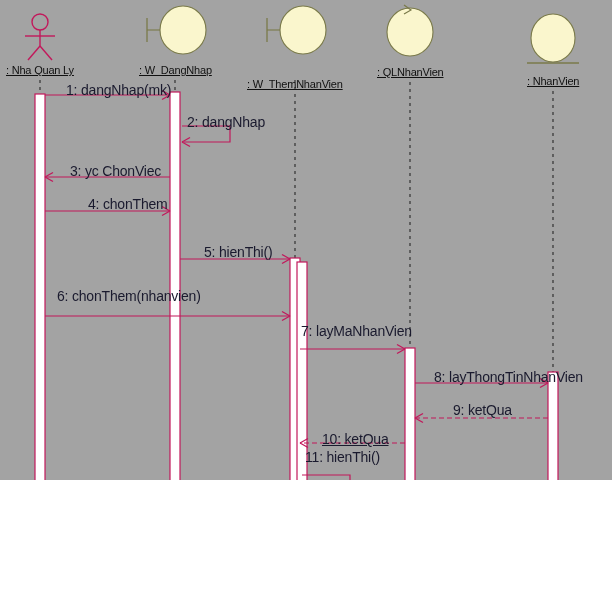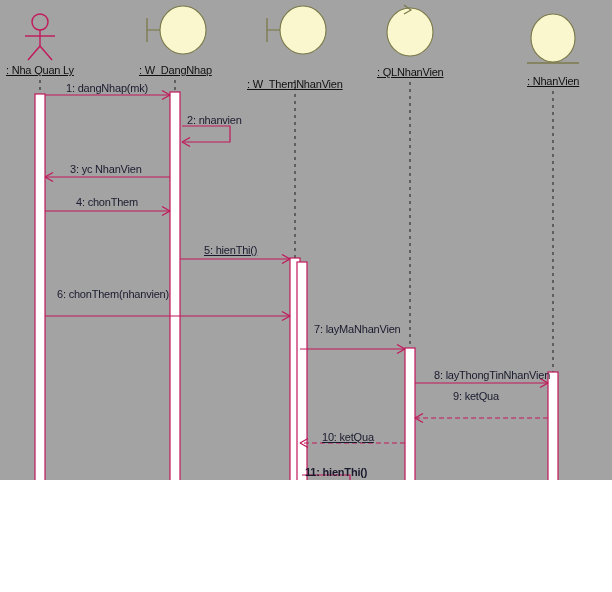--- a/index.html
+++ b/index.html
@@ -31,21 +31,21 @@
     font-size: 11px;
     color: #111111;
     white-space: nowrap;
     text-decoration: underline;
     letter-spacing: -0.2px;
     text-align: center;
   }
   .msg-label {
     position: absolute;
     font-family: "Liberation Sans", sans-serif;
-    font-size: 11px;
+    font-size: 14px;
     color: #1a1a2e;
     white-space: nowrap;
     letter-spacing: -0.2px;
   }
 </style>
 </head>
 <body>
 
 <div id="canvas">
   <svg id="svg-root" viewBox="0 0 612 592" xmlns="http://www.w3.org/2000/svg">
@@ -109,24 +109,24 @@
       <path d="M 302 491 L 310 486.5" fill="none" stroke="#c2185b" stroke-width="1.3"></path>
       <path d="M 302 491 L 310 495.5" fill="none" stroke="#c2185b" stroke-width="1.3"></path>
     </svg>
   <div id="labels-layer">
       <div class="lifeline-label" style="left: 6px; top: 64px; width: auto; text-align: left;">: Nha Quan Ly</div>
       <div class="lifeline-label" style="left: 139px; top: 64px; width: auto; text-align: center;">: W_DangNhap</div>
       <div class="lifeline-label" style="left: 247px; top: 64px; width: auto; text-align: left; margin-top: 14px;">: W_ThemNhanVien</div>
       <div class="lifeline-label" style="left: 377px; top: 66px; width: auto; text-align: center;">: QLNhanVien</div>
       <div class="lifeline-label" style="left: 527px; top: 75px; width: auto; text-align: center;">: NhanVien</div>
       <div class="msg-label" style="left: 66px; top: 82px;">1: dangNhap(mk)</div>
-      <div class="msg-label" style="left: 187px; top: 114px;">2: nhanvien</div>
-      <div class="msg-label" style="left: 70px; top: 163px;">3: yc NhanVien</div>
-      <div class="msg-label" style="left: 76px; top: 196px;">4: chonThem</div>
-      <div class="msg-label" style="left: 204px; top: 244px; text-decoration: underline;">5: hienThi()</div>
+      <div class="msg-label" style="left: 187px; top: 114px;">2: dangNhap</div>
+      <div class="msg-label" style="left: 70px; top: 163px;">3: yc ChonViec</div>
+      <div class="msg-label" style="left: 88px; top: 196px;">4: chonThem</div>
+      <div class="msg-label" style="left: 204px; top: 244px;">5: hienThi()</div>
       <div class="msg-label" style="left: 57px; top: 288px;">6: chonThem(nhanvien)</div>
-      <div class="msg-label" style="left: 314px; top: 323px; text-align: right;">7: layMaNhanVien</div>
+      <div class="msg-label" style="left: 301px; top: 323px; text-align: right;">7: layMaNhanVien</div>
       <div class="msg-label" style="left: 418px; top: 369px; padding-left: 16px;">8: layThongTinNhanVien</div>
-      <div class="msg-label" style="left: 453px; top: 390px;">9: ketQua</div>
+      <div class="msg-label" style="left: 453px; top: 402px;">9: ketQua</div>
       <div class="msg-label" style="left: 322px; top: 431px; text-decoration: underline;">10: ketQua</div>
-      <div class="msg-label" style="left: 305px; top: 466px; font-weight: bold;">11: hienThi()</div>
+      <div class="msg-label" style="left: 305px; top: 449px;">11: hienThi()</div>
     </div>
 </div>
 
 </body></html>

